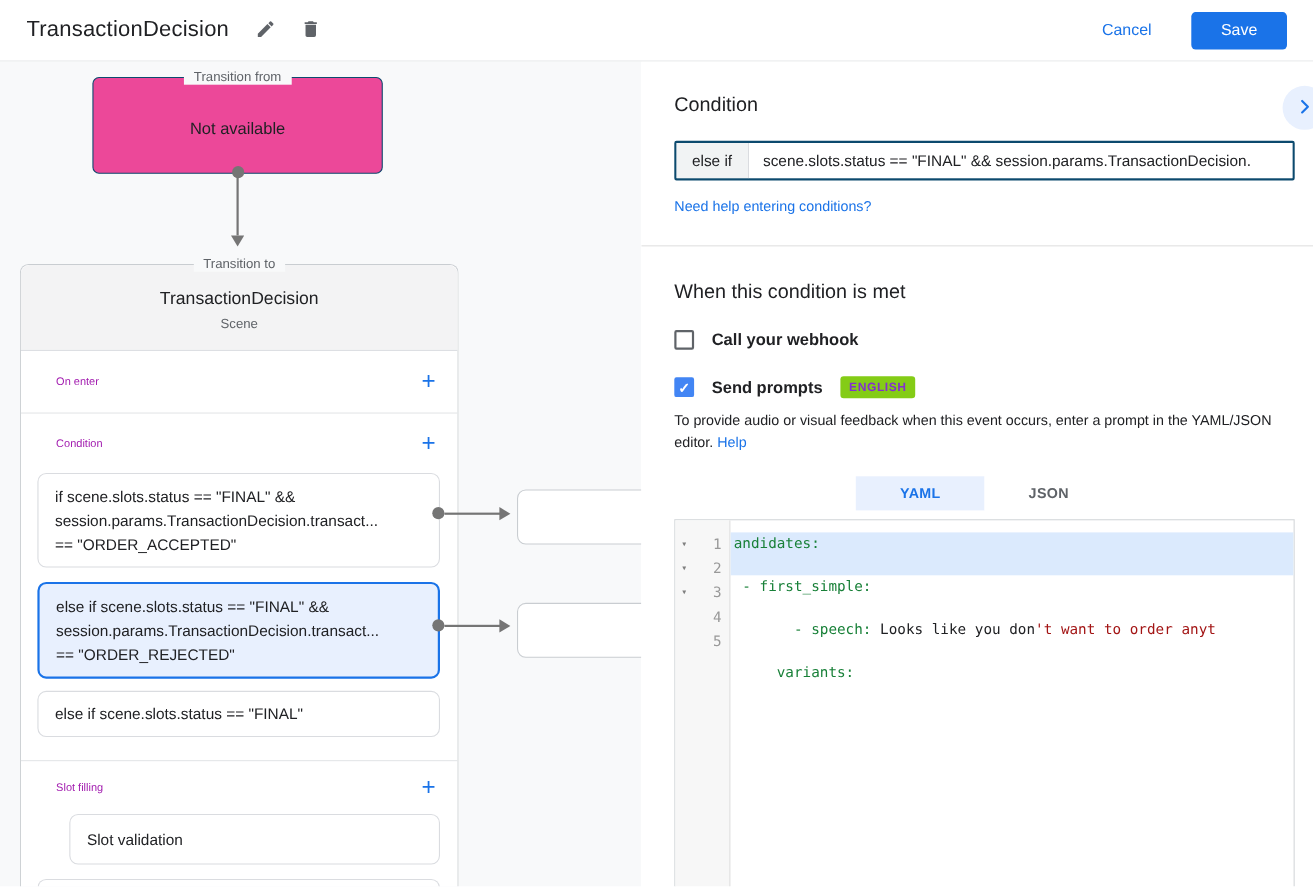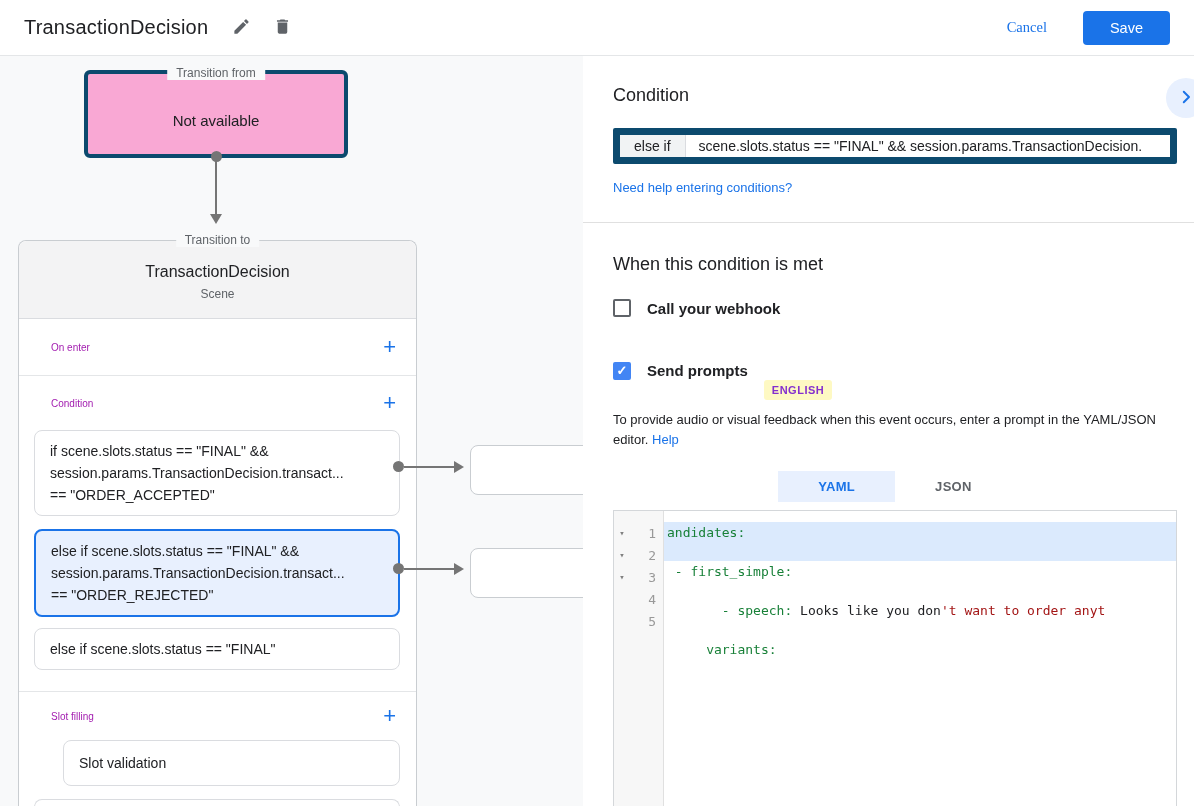--- a/index.html
+++ b/index.html
@@ -15,31 +15,31 @@
   
   .app-header {
     position: absolute; top: 0; left: 0; width: 1194px; height: 56px;
     background: #fff; border-bottom: 1px solid #e4e6e8;
     display: flex; align-items: center; padding: 0 24px;
   }
   .app-title { font-size: 20px; font-weight: 400; color: #202124; letter-spacing: .2px; }
   .title-icons { display: flex; align-items: center; gap: 18px; margin-left: 22px; }
   .icon-btn { border: none; background: none; cursor: pointer; display: flex; align-items: center; color: #5f6368; padding: 2px; }
   .header-spacer { flex: 1; }
-  .cancel-btn { border: none; background: none; color: #1a73e8; font-size: 14.5px; font-weight: 500; cursor: pointer; margin-right: 36px; font-family: Liberation Serif, serif; }
+  .cancel-btn { border: none; background: none; color: #1a73e8; font-size: 14.5px; font-weight: 500; cursor: pointer; margin-right: 36px; font-family: Liberation Sans, sans-serif; }
   .save-btn { background: #1a73e8; color: #fff; border: none; border-radius: 4px; font-size: 14.5px; font-weight: 500; padding: 9px 27px; cursor: pointer; font-family: inherit; }
 
   
   .diagram {
     position: absolute; top: 56px; left: 0; width: 583px; height: 750px;
     background: #f8f9fa; overflow: hidden;
   }
   .tf-box {
     position: absolute; left: 84px; top: 14px; width: 264px; height: 88px;
-    background: #f9a8d4; border: 4px solid #0c4a6e; border-radius: 6px;
+    background: #ec4899; border: 1px solid #0c4a6e; border-radius: 6px;
   }
   .box-label {
     position: absolute; top: -8px; left: 50%; transform: translateX(-50%);
     background: #f8f9fa; padding: 0 9px; font-size: 12px; color: #5f6368; white-space: nowrap;
   }
   .tf-content { position: absolute; top: 38px; width: 100%; text-align: center; font-size: 15px; color: #202124; }
 
   .dot { position: absolute; width: 11px; height: 11px; border-radius: 50%; background: #757575; }
   .vline { position: absolute; width: 2px; background: #757575; }
   .hline { position: absolute; height: 2px; background: #757575; }
@@ -90,21 +90,21 @@
   }
   .panel-title { font-size: 18px; font-weight: 400; color: #202124; margin-top: 29px; }
   .collapse-btn {
     position: absolute; top: 22px; right: -12px; width: 40px; height: 40px;
     border-radius: 50%; background: #e8f0fe; border: none; cursor: pointer;
     display: flex; align-items: center; justify-content: center; color: #1a73e8;
   }
 
   .cond-input-row {
     margin-top: 22px; height: 36px; display: flex; align-items: stretch;
-    border: 7px solid #0c4a6e; border-radius: 2px; overflow: hidden;
+    border: 2px solid #0c4a6e; border-radius: 2px; overflow: hidden;
   }
   .cond-prefix {
     background: #f1f3f4; border-right: 1px solid #dadce0; display: flex; align-items: center;
     padding: 0 14px; font-size: 14px; color: #202124; white-space: nowrap;
   }
   .cond-input {
     flex: 1; border: none; outline: none; font-size: 14px; color: #202124;
     padding: 0 13px; font-family: inherit; background: #fff;
   }
   .help-link { display: inline-block; margin-top: 16px; font-size: 13px; color: #1a73e8; text-decoration: none; }
@@ -112,22 +112,22 @@
 
   .when-title { font-size: 18px; font-weight: 400; color: #202124; margin-top: 31px; }
   .check-row { display: flex; align-items: center; margin-top: 24px; text-align: center; }
   .checkbox { width: 18px; height: 18px; border: 2px solid #5f6368; border-radius: 2px; background: #fff; flex: none; cursor: pointer; }
   .checkbox.checked {
     border-color: #4285f4; background: #4285f4; color: #fff;
     display: flex; align-items: center; justify-content: center; font-size: 13px; font-weight: 700;
   }
   .check-label { font-size: 15px; font-weight: 700; color: #202124; margin-left: 16px; }
   .lang-badge {
-    margin-left: 16px; background: #fef9c3; color: #8430ce; font-size: 11px; font-weight: 700;
-    letter-spacing: .5px; padding: 4px 8px; border-radius: 3px; margin-top: 39px;
+    margin-left: 16px; background: #84cc16; color: #8430ce; font-size: 11px; font-weight: 700;
+    letter-spacing: .5px; padding: 4px 8px; border-radius: 3px;
   }
   .hint { margin-top: 10px; font-size: 13px; line-height: 1.55; color: #202124; max-width: 560px; }
   .hint a { color: #1a73e8; text-decoration: none; }
 
   .tabs { display: flex; margin-top: 21px; justify-content: center; }
   .tab {
     height: 31px; padding: 0 40px; display: flex; align-items: center; justify-content: center;
     font-size: 13px; font-weight: 700; letter-spacing: .3px; color: #5f6368; cursor: pointer;
     background: #fff; border: none; font-family: inherit;
   }

